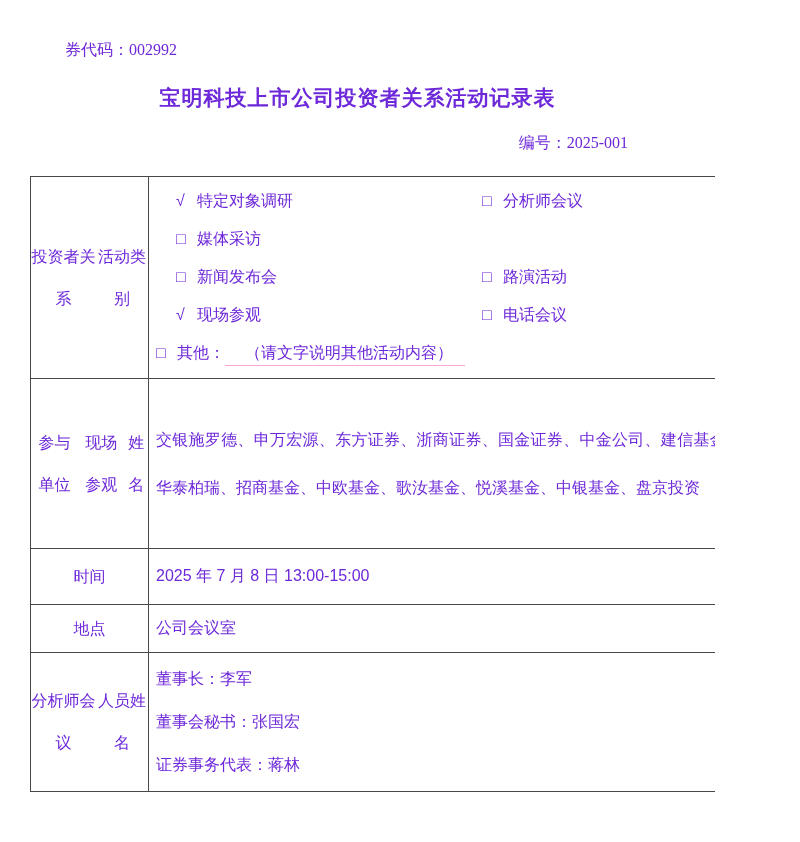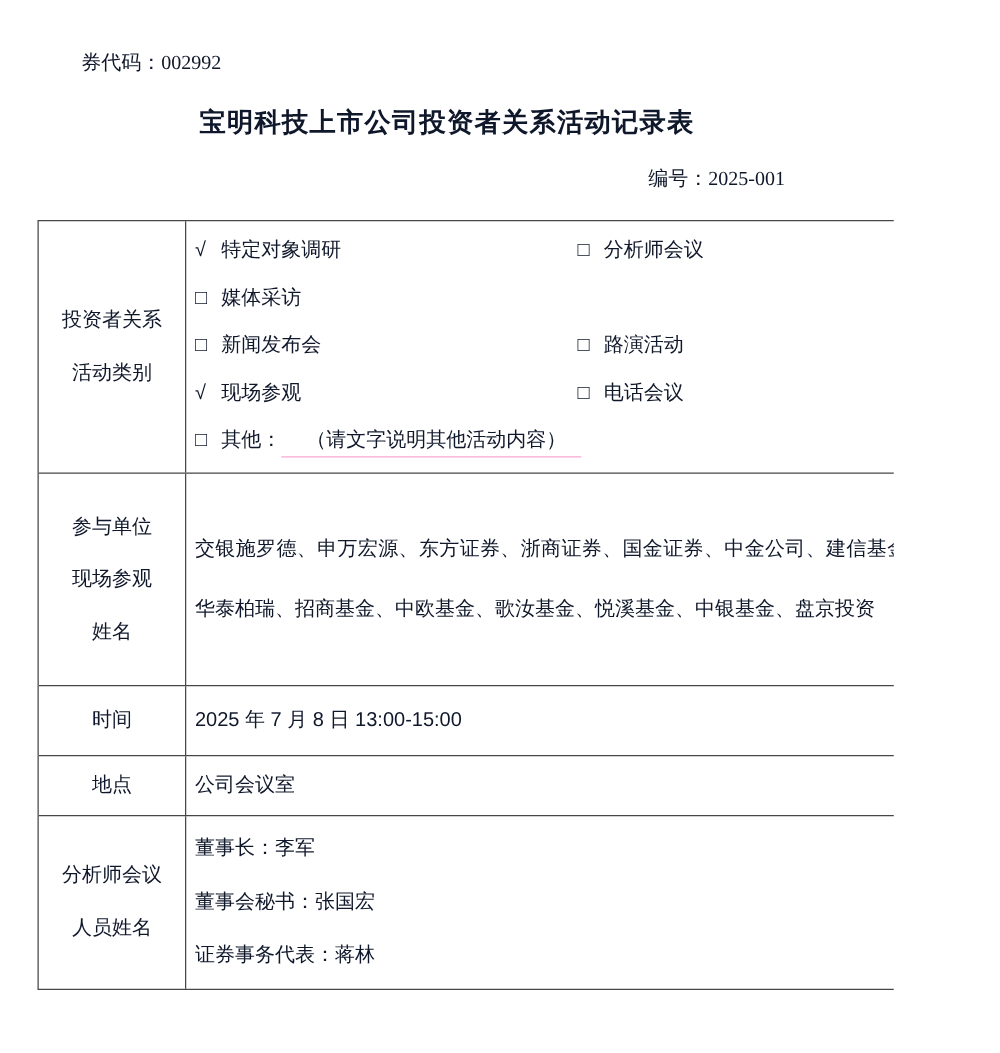--- a/index.html
+++ b/index.html
@@ -1,20 +1,20 @@
 <!DOCTYPE html>
 <html><head>
 <meta charset="utf-8">
 <style>
   html,body{margin:0;padding:0;background:#ffffff;}
   .page{
     position:relative;
     width:715px;height:842px;
     background:#ffffff;
-    color:#0f172a;
+    color:#6d28d9;
     font-family:"Liberation Sans", sans-serif;
     overflow:hidden;
   }
   
   .hdr{
     position:absolute;
     font-family:"Liberation Serif", serif;
     font-size:16px;
     white-space:nowrap;
   }
@@ -45,38 +45,38 @@
     border-bottom:1px solid #474747;
     box-sizing:border-box;
   }
   .row:last-child{border-bottom:none;}
   .label-cell{
     width:118px;
     min-width:118px;
     border-right:1px solid #474747;
     box-sizing:border-box;
     display:flex;
-    flex-direction:column;
+    flex-direction:row;
     justify-content:center;
     align-items:center;
     text-align:center;
     line-height:42px;
   }
   .content-cell{
     flex:1;
     box-sizing:border-box;
   }
   .r-activity{height:202px;}
   .r-participants{height:170px;}
   .r-time{height:56px;}
   .r-location{height:48px;}
   .r-reception{height:138px;}
 
   .activity-content{padding:5px 10px 0 7px;}
-  .opt-row{display:flex;line-height:38px;}
+  .opt-row{display:flex;line-height:38px;margin-left:20px;}
   .opt{white-space:nowrap;}
   .opt-left{width:306px;}
   .mark{display:inline-block;min-width:18px;margin-right:3px;font-size:16px;}
   .other-line{line-height:38px;white-space:nowrap;}
   .other-note{
     display:inline-block;
     border-bottom:1px solid #f9a8d4;
     padding:0 12px 0 20px;
     line-height:24px;
     font-weight:normal;

